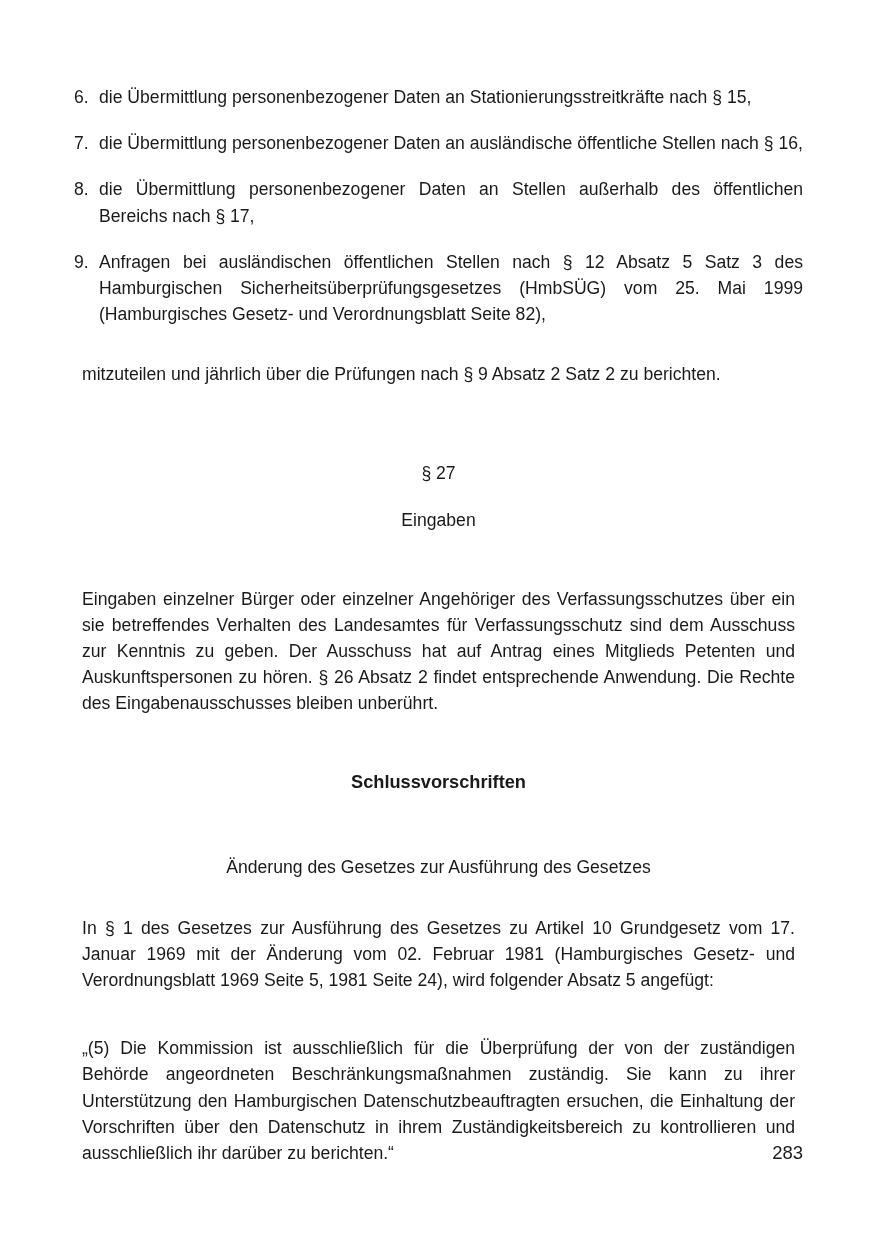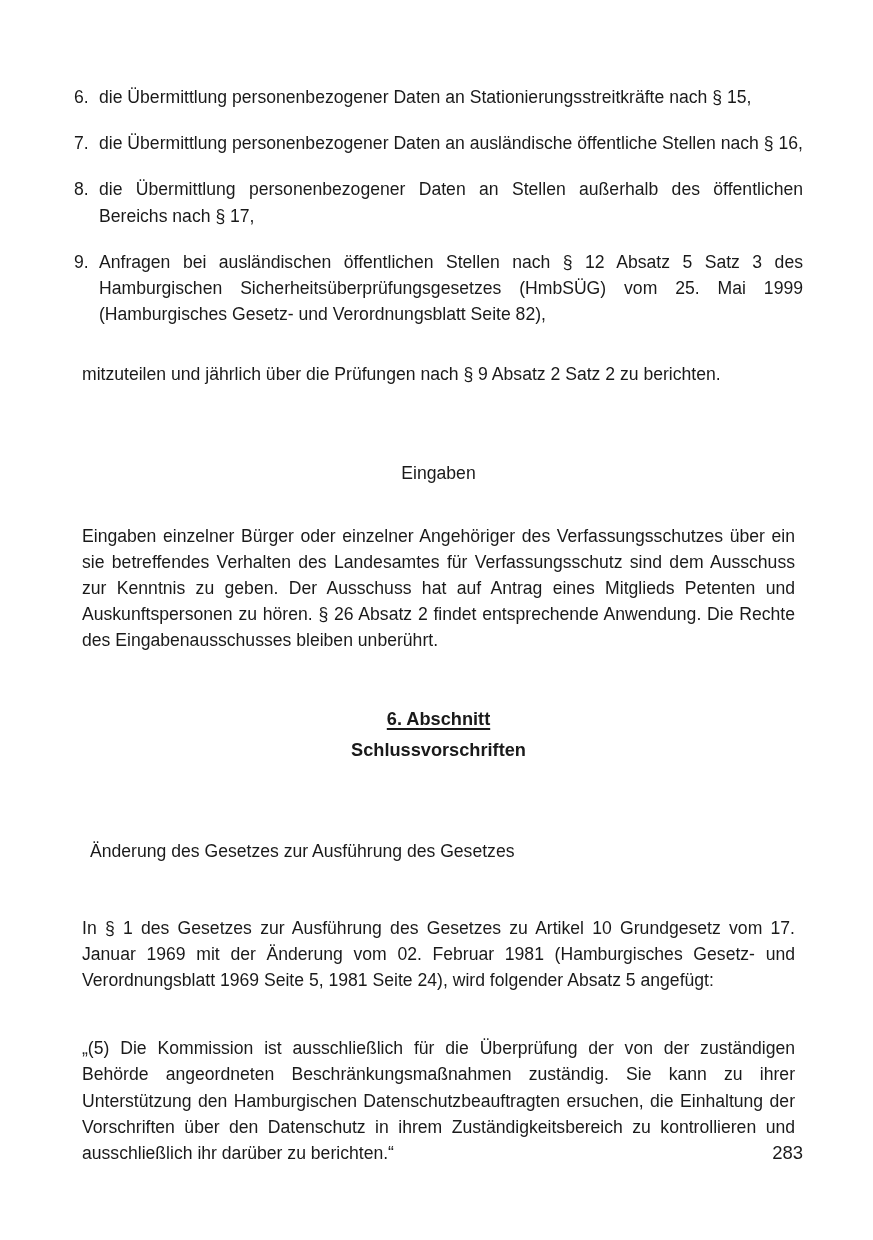--- a/index.html
+++ b/index.html
@@ -71,21 +71,21 @@
   .sec-symbol {
     text-align: center;
     font-size: 17.6px;
     line-height: 31px;
     margin: 0;
   }
   .sec-title {
     text-align: center;
     font-size: 17.6px;
     line-height: 31px;
-    margin: 0;
+    margin: 16px;
   }
   .abschnitt {
     text-align: center;
     font-weight: bold;
     font-size: 18.2px;
     line-height: 31px;
     margin: 0;
   }
   .abschnitt .u {
     text-decoration: underline;
@@ -93,23 +93,24 @@
     text-decoration-thickness: 2px;
   }
   .abschnitt-sub {
     text-align: center;
     font-weight: bold;
     font-size: 18.2px;
     line-height: 31px;
     margin: 0;
   }
   .heading-line {
+    text-align: center;
     font-size: 17.6px;
     line-height: 27px;
-    margin: 16px;
+    margin: 0;
   }
   
   .page-number {
     position: absolute;
     right: 70px;
     top: 1142px;
     font-size: 18.5px;
     line-height: 22px;
     text-align: center;
   }
@@ -138,29 +139,29 @@
         <span class="itxt">Anfragen bei ausländischen öffentlichen Stellen nach § 12 Absatz 5 Satz 3 des Hamburgischen Sicherheitsüberprüfungsgesetzes (HmbSÜG) vom 25. Mai 1999 (Hamburgisches Gesetz- und Verordnungsblatt Seite 82),</span>
       </li>
     </ol>
 
     <div class="gap-md"></div>
 
     <p class="para">mitzuteilen und jährlich über die Prüfungen nach § 9 Absatz 2 Satz 2 zu berichten.</p>
 
     <div class="gap-xxl"></div>
 
+    <p class="sec-symbol">§ 27</p>
     <p class="sec-title">Eingaben</p>
 
     <div class="gap-md"></div>
 
     <p class="para">Eingaben einzelner Bürger oder einzelner Angehöriger des Verfassungsschutzes über ein sie betreffendes Verhalten des Landesamtes für Verfassungsschutz sind dem Ausschuss zur Kenntnis zu geben. Der Ausschuss hat auf Antrag eines Mitglieds Petenten und Auskunftspersonen zu hören. § 26 Absatz 2 findet entsprechende Anwendung. Die Rechte des Eingabenausschusses bleiben unberührt.</p>
 
     <div class="gap-lg"></div>
 
-    <p class="abschnitt"><span class="u">6. Abschnitt</span></p>
     <p class="abschnitt-sub">Schlussvorschriften</p>
 
     <div class="gap-xl"></div>
 
     <p class="heading-line">Änderung des Gesetzes zur Ausführung des Gesetzes</p>
 
     <div class="gap-md"></div>
 
     <p class="para">In § 1 des Gesetzes zur Ausführung des Gesetzes zu Artikel 10 Grundgesetz vom 17. Januar 1969 mit der Änderung vom 02. Februar 1981 (Hamburgisches Gesetz- und Verordnungsblatt 1969 Seite 5, 1981 Seite 24), wird folgender Absatz 5 angefügt:</p>
 

